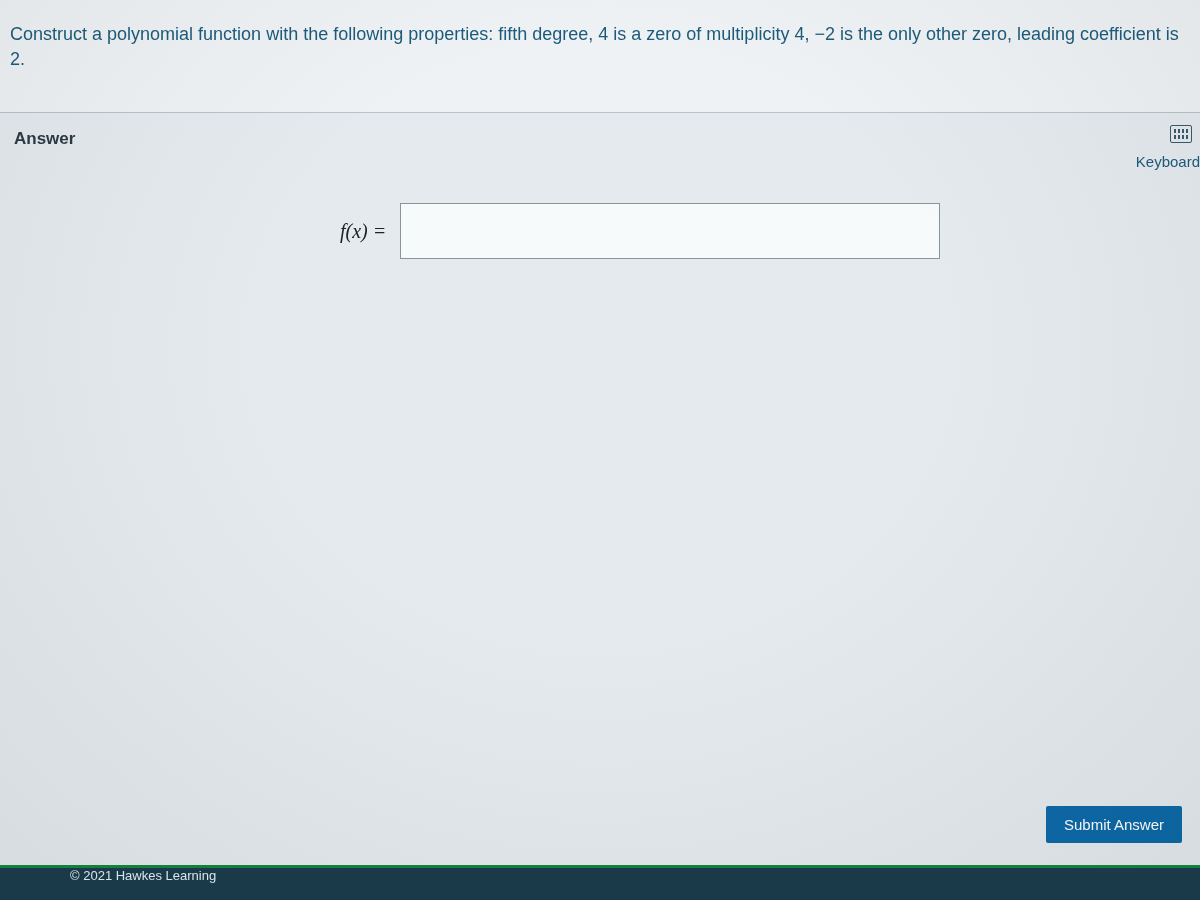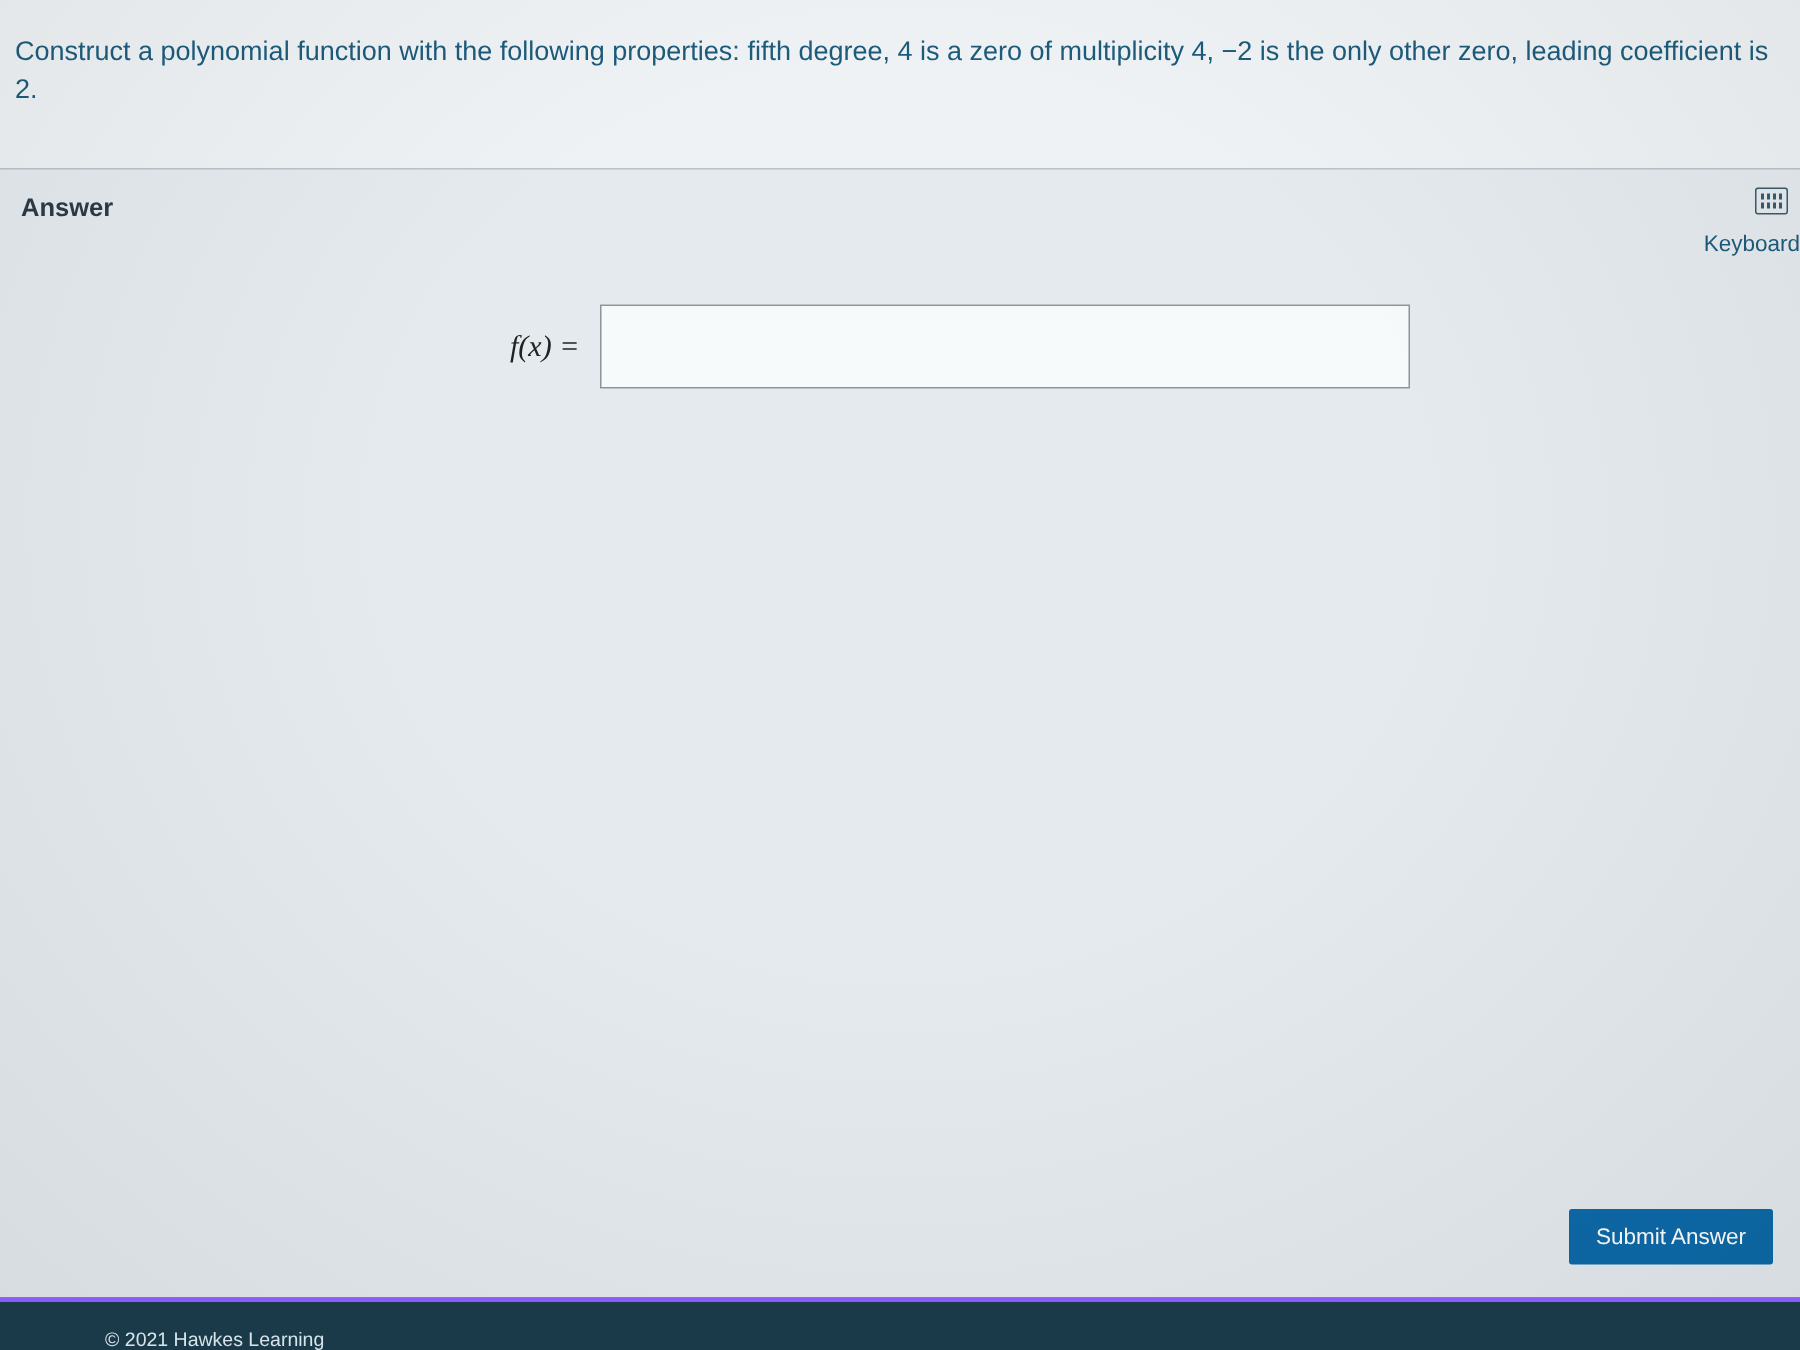--- a/index.html
+++ b/index.html
@@ -112,25 +112,25 @@
     padding: 10px 18px;
     font-size: 15px;
     cursor: pointer;
     border-radius: 2px;
   }
   .footer-bar {
     position: absolute;
     left: 0; right: 0; bottom: 0;
     height: 35px;
     background: #1a3a49;
-    border-top: 3px solid #8b5cf6;
+    border-top: 3px solid #15803d;
     color: #d7e4ea;
     font-size: 13px;
     display: flex;
-    align-items: flex-end;
+    align-items: flex-start;
     padding-left: 70px;
   }
   
   .page::after {
     content: "";
     position: absolute;
     inset: 0;
     pointer-events: none;
     background: radial-gradient(ellipse at 50% 40%, rgba(255,255,255,0) 40%, rgba(0,0,0,0.06) 100%);
   }

